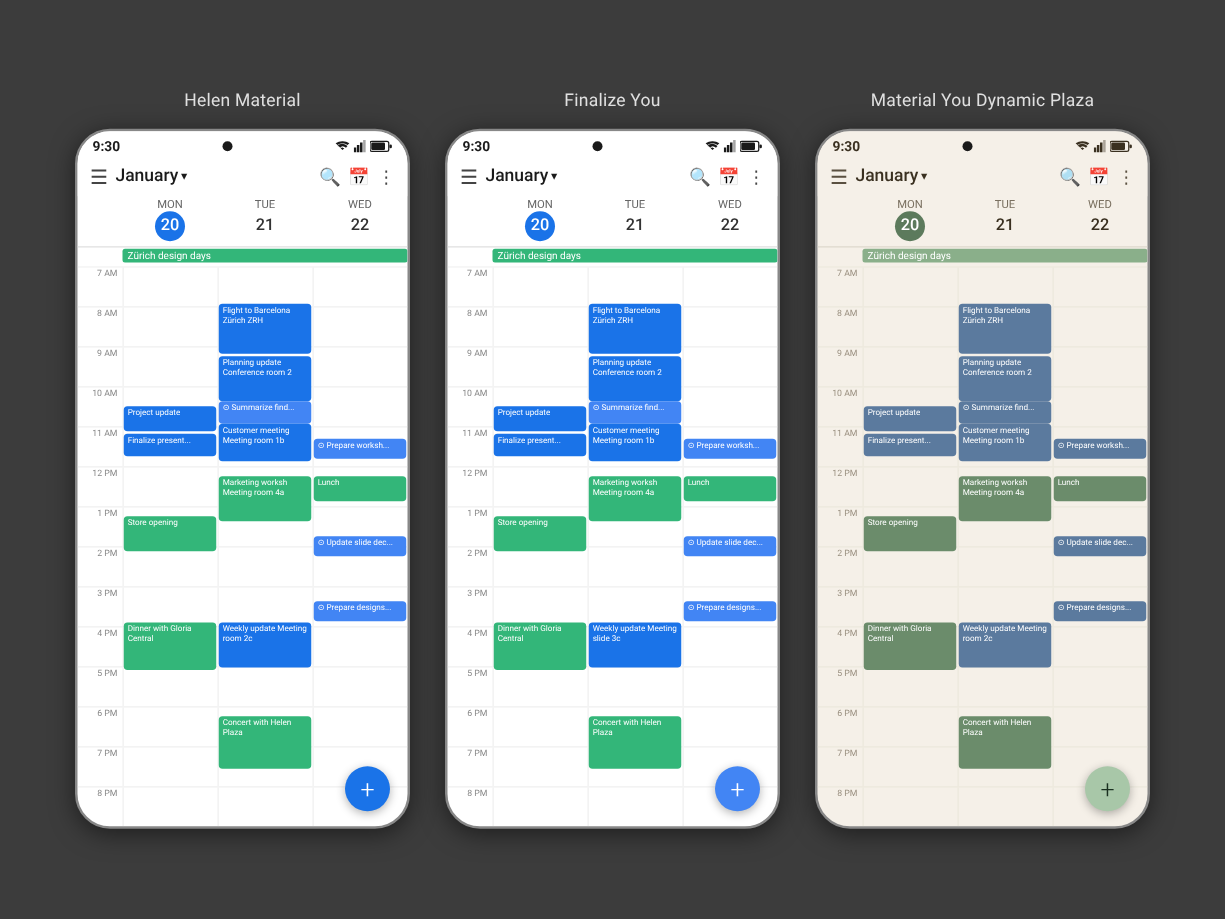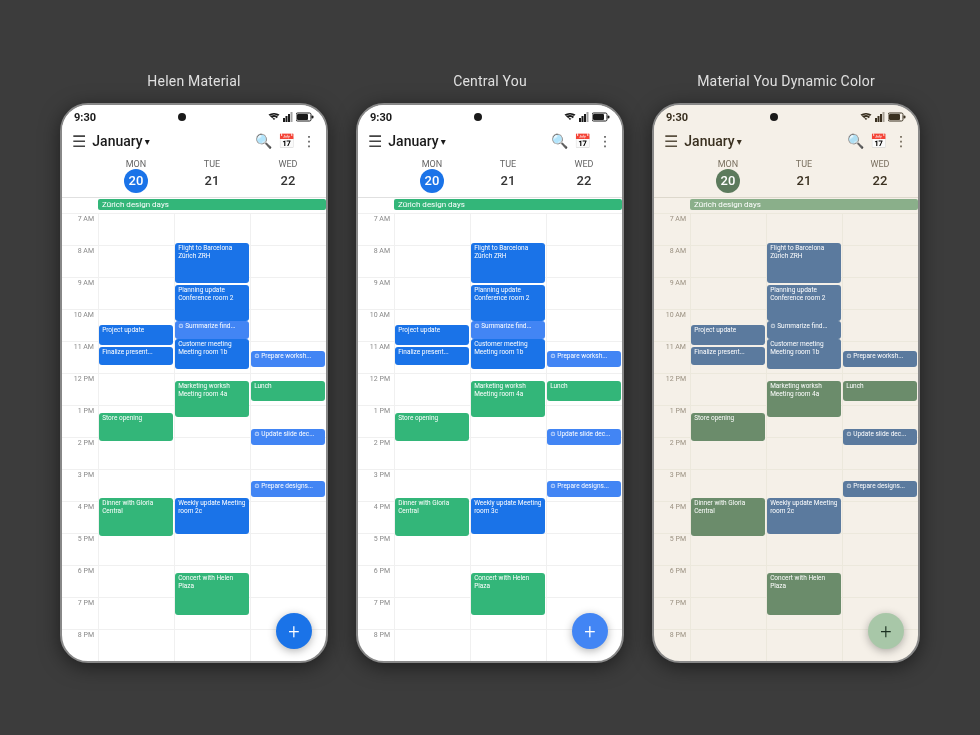--- a/index.html
+++ b/index.html
@@ -377,21 +377,21 @@
               <div class="cal-event" style="position: absolute; left: 0.5%; width: 32.3333%; top: 285px; height: 38px; background: rgb(51, 182, 121); border-radius: 3px; padding: 1px 3px; font-size: 6.5px; color: rgb(255, 255, 255); overflow: hidden; line-height: 1.3;">Dinner with Gloria Central</div>
               <div class="cal-event" style="position: absolute; left: 33.8333%; width: 32.3333%; top: 285px; height: 36px; background: rgb(26, 115, 232); border-radius: 3px; padding: 1px 3px; font-size: 6.5px; color: rgb(255, 255, 255); overflow: hidden; line-height: 1.3;">Weekly update Meeting room 2c</div>
               <div class="cal-event" style="position: absolute; left: 33.8333%; width: 32.3333%; top: 360px; height: 42px; background: rgb(51, 182, 121); border-radius: 3px; padding: 1px 3px; font-size: 6.5px; color: rgb(255, 255, 255); overflow: hidden; line-height: 1.3;">Concert with Helen Plaza</div>
             </div>
           </div>
         </div>
         <div class="fab" style="background: rgb(26, 115, 232); color: rgb(255, 255, 255);">+</div>
       </div>
     </div>
     <div class="phone-column">
-      <div class="column-label">Central You</div>
+      <div class="column-label">Finalize You</div>
       <div class="phone-frame">
         <div class="status-bar" style="background: rgb(255, 255, 255);">
     <span class="time" style="color:#1a1a1a">9:30</span>
     <span style="width:8px;height:8px;background:#1a1a1a;border-radius:50%;display:inline-block;"></span>
     <span class="status-icons" style="color:#1a1a1a">
       <svg width="12" height="10" viewBox="0 0 12 10">
               <path d="M6 8l1.5-1.5A2 2 0 016 6a2 2 0 00-1.5.5L6 8zm-3-3l1.2 1.2A4 4 0 016 5a4 4 0 012.8 1.2L10 4.8A6 6 0 006 3a6 6 0 00-4.2 1.8L3 5zm-2.5-2.5L2 4A8 8 0 016 2.5 8 8 0 0110 4l1.5-1.5A10 10 0 006 1a10 10 0 00-5.5 1.5z" fill="#1a1a1a"></path>
             </svg>
       <svg width="10" height="10" viewBox="0 0 10 10">
               <rect x="0" y="6" width="2" height="4" fill="#1a1a1a"></rect>
@@ -553,30 +553,30 @@
               <div class="cal-event" style="position: absolute; left: 0.5%; width: 32.3333%; top: 134px; height: 18px; background: rgb(26, 115, 232); border-radius: 3px; padding: 1px 3px; font-size: 6.5px; color: rgb(255, 255, 255); overflow: hidden; line-height: 1.3;">Finalize present...</div>
               <div class="cal-event" style="position: absolute; left: 33.8333%; width: 32.3333%; top: 108px; height: 18px; background: rgb(66, 133, 244); border-radius: 3px; padding: 1px 3px; font-size: 6.5px; color: rgb(255, 255, 255); overflow: hidden; line-height: 1.3;">⊙ Summarize find...</div>
               <div class="cal-event" style="position: absolute; left: 33.8333%; width: 32.3333%; top: 126px; height: 30px; background: rgb(26, 115, 232); border-radius: 3px; padding: 1px 3px; font-size: 6.5px; color: rgb(255, 255, 255); overflow: hidden; line-height: 1.3;">Customer meeting Meeting room 1b</div>
               <div class="cal-event" style="position: absolute; left: 67.1667%; width: 32.3333%; top: 138px; height: 16px; background: rgb(66, 133, 244); border-radius: 3px; padding: 1px 3px; font-size: 6.5px; color: rgb(255, 255, 255); overflow: hidden; line-height: 1.3;">⊙ Prepare worksh...</div>
               <div class="cal-event" style="position: absolute; left: 33.8333%; width: 32.3333%; top: 168px; height: 36px; background: rgb(51, 182, 121); border-radius: 3px; padding: 1px 3px; font-size: 6.5px; color: rgb(255, 255, 255); overflow: hidden; line-height: 1.3;">Marketing worksh Meeting room 4a</div>
               <div class="cal-event" style="position: absolute; left: 67.1667%; width: 32.3333%; top: 168px; height: 20px; background: rgb(51, 182, 121); border-radius: 3px; padding: 1px 3px; font-size: 6.5px; color: rgb(255, 255, 255); overflow: hidden; line-height: 1.3;">Lunch</div>
               <div class="cal-event" style="position: absolute; left: 0.5%; width: 32.3333%; top: 200px; height: 28px; background: rgb(51, 182, 121); border-radius: 3px; padding: 1px 3px; font-size: 6.5px; color: rgb(255, 255, 255); overflow: hidden; line-height: 1.3;">Store opening</div>
               <div class="cal-event" style="position: absolute; left: 67.1667%; width: 32.3333%; top: 216px; height: 16px; background: rgb(66, 133, 244); border-radius: 3px; padding: 1px 3px; font-size: 6.5px; color: rgb(255, 255, 255); overflow: hidden; line-height: 1.3;">⊙ Update slide dec...</div>
               <div class="cal-event" style="position: absolute; left: 67.1667%; width: 32.3333%; top: 268px; height: 16px; background: rgb(66, 133, 244); border-radius: 3px; padding: 1px 3px; font-size: 6.5px; color: rgb(255, 255, 255); overflow: hidden; line-height: 1.3;">⊙ Prepare designs...</div>
               <div class="cal-event" style="position: absolute; left: 0.5%; width: 32.3333%; top: 285px; height: 38px; background: rgb(51, 182, 121); border-radius: 3px; padding: 1px 3px; font-size: 6.5px; color: rgb(255, 255, 255); overflow: hidden; line-height: 1.3;">Dinner with Gloria Central</div>
-              <div class="cal-event" style="position: absolute; left: 33.8333%; width: 32.3333%; top: 285px; height: 36px; background: rgb(26, 115, 232); border-radius: 3px; padding: 1px 3px; font-size: 6.5px; color: rgb(255, 255, 255); overflow: hidden; line-height: 1.3;">Weekly update Meeting room 3c</div>
+              <div class="cal-event" style="position: absolute; left: 33.8333%; width: 32.3333%; top: 285px; height: 36px; background: rgb(26, 115, 232); border-radius: 3px; padding: 1px 3px; font-size: 6.5px; color: rgb(255, 255, 255); overflow: hidden; line-height: 1.3;">Weekly update Meeting slide 3c</div>
               <div class="cal-event" style="position: absolute; left: 33.8333%; width: 32.3333%; top: 360px; height: 42px; background: rgb(51, 182, 121); border-radius: 3px; padding: 1px 3px; font-size: 6.5px; color: rgb(255, 255, 255); overflow: hidden; line-height: 1.3;">Concert with Helen Plaza</div>
             </div>
           </div>
         </div>
         <div class="fab" style="background: rgb(66, 133, 244); color: rgb(255, 255, 255);">+</div>
       </div>
     </div>
     <div class="phone-column">
-      <div class="column-label">Material You Dynamic Color</div>
+      <div class="column-label">Material You Dynamic Plaza</div>
       <div class="phone-frame dynamic">
         <div class="status-bar" style="background: rgb(245, 240, 232);">
     <span class="time" style="color:#3a3020">9:30</span>
     <span style="width:8px;height:8px;background:#1a1a1a;border-radius:50%;display:inline-block;"></span>
     <span class="status-icons" style="color:#3a3020">
       <svg width="12" height="10" viewBox="0 0 12 10">
               <path d="M6 8l1.5-1.5A2 2 0 016 6a2 2 0 00-1.5.5L6 8zm-3-3l1.2 1.2A4 4 0 016 5a4 4 0 012.8 1.2L10 4.8A6 6 0 006 3a6 6 0 00-4.2 1.8L3 5zm-2.5-2.5L2 4A8 8 0 016 2.5 8 8 0 0110 4l1.5-1.5A10 10 0 006 1a10 10 0 00-5.5 1.5z" fill="#3a3020"></path>
             </svg>
       <svg width="10" height="10" viewBox="0 0 10 10">
               <rect x="0" y="6" width="2" height="4" fill="#3a3020"></rect>

